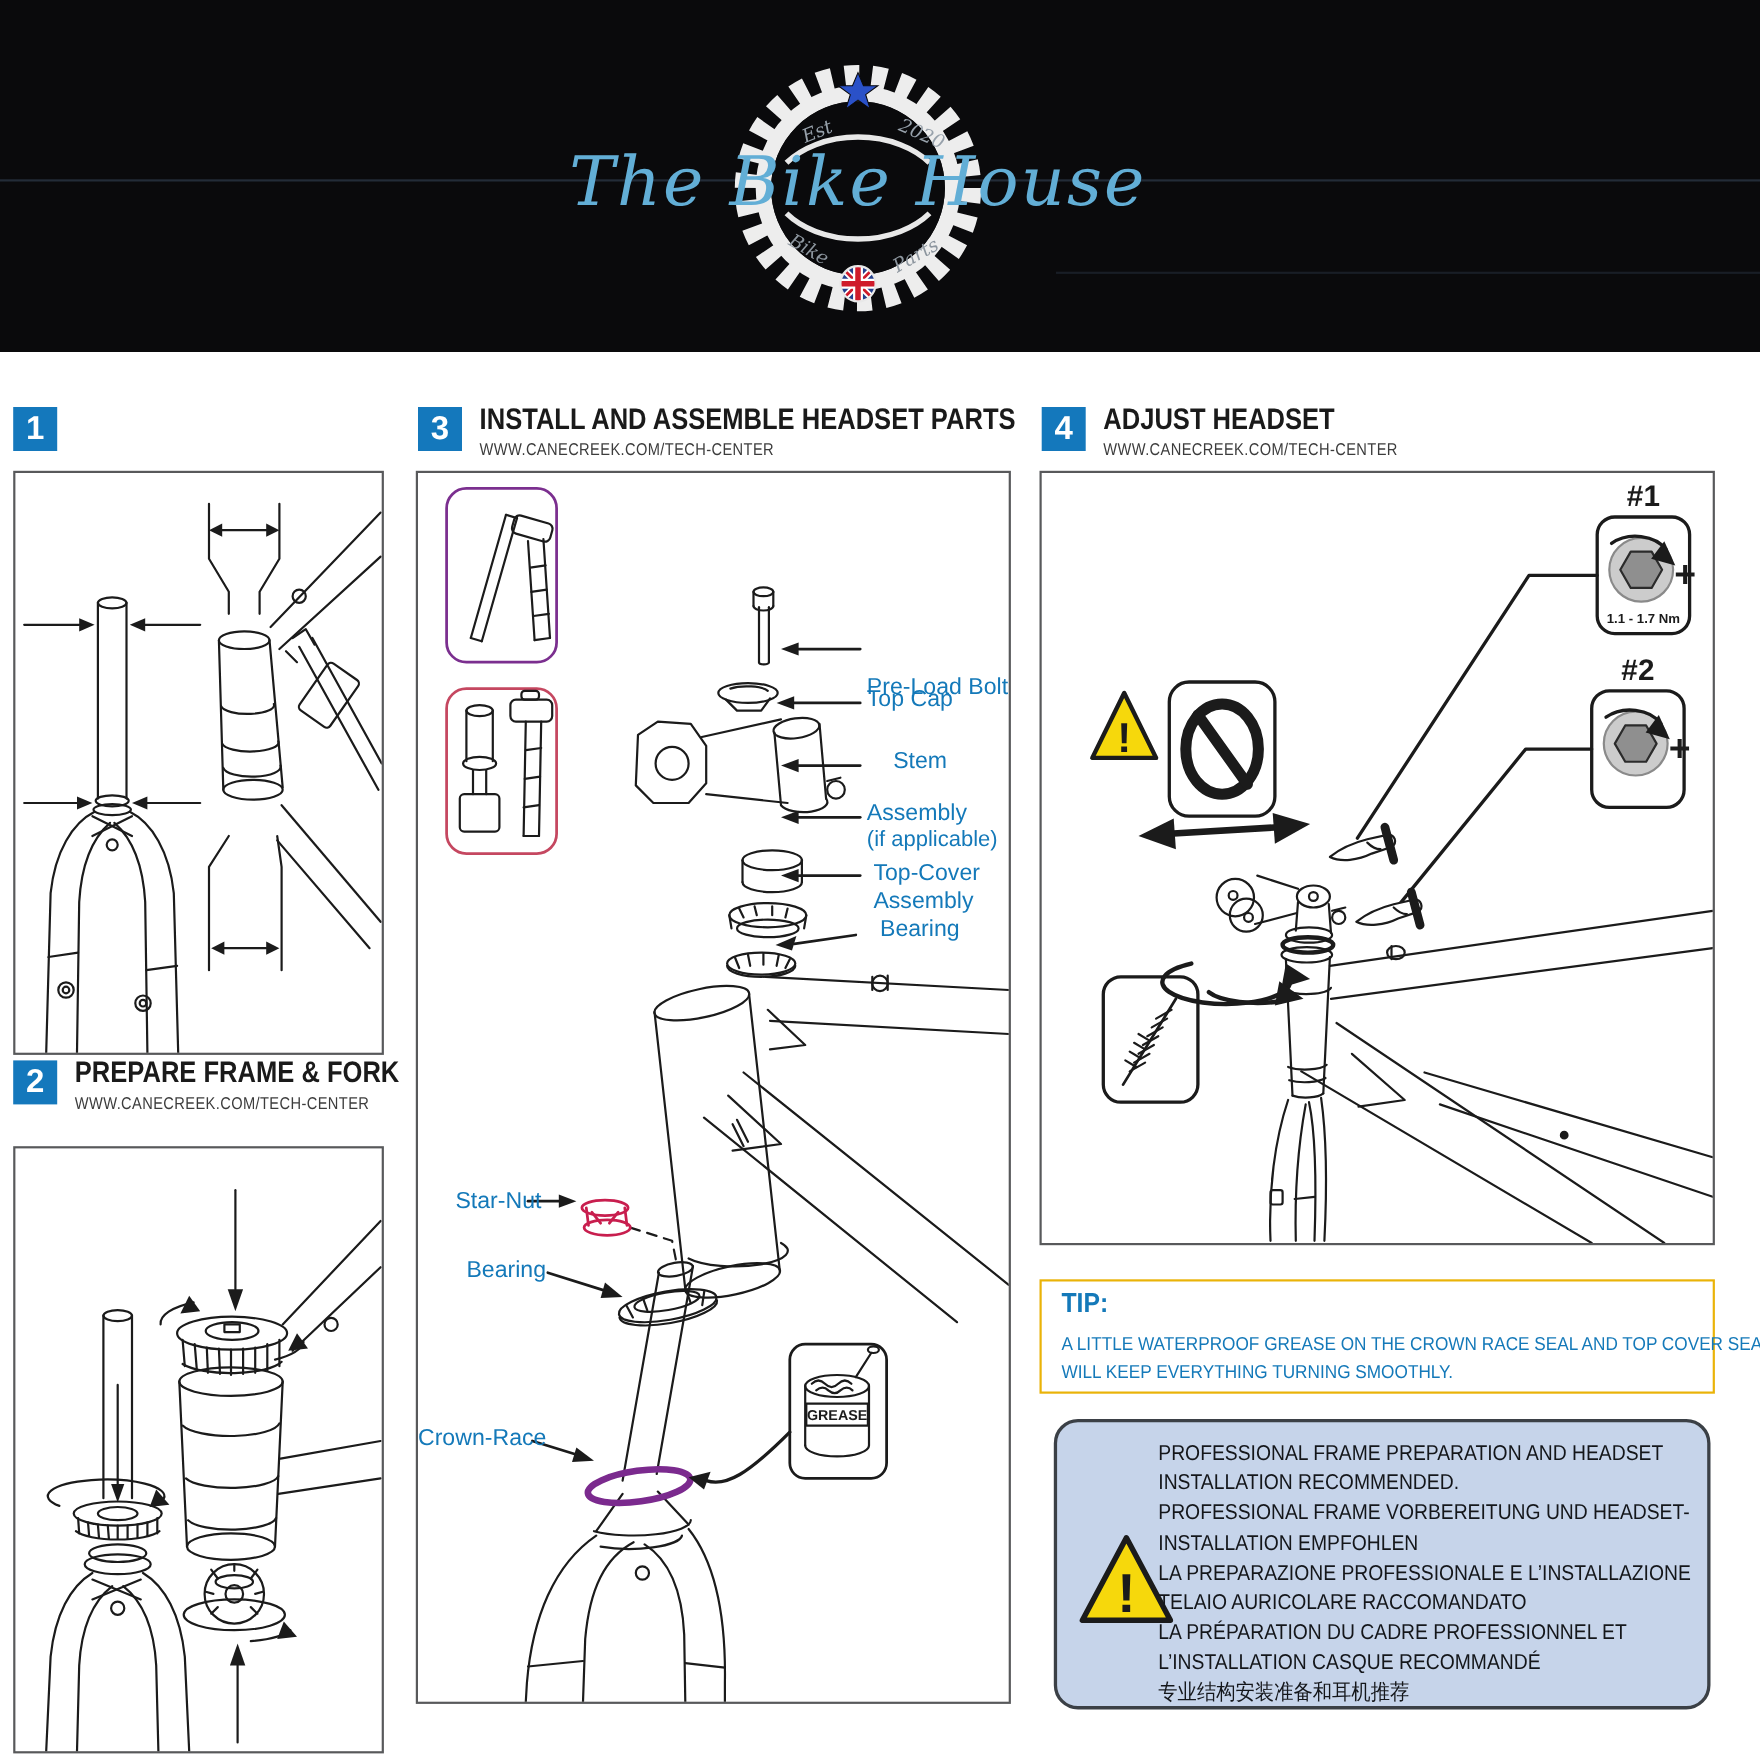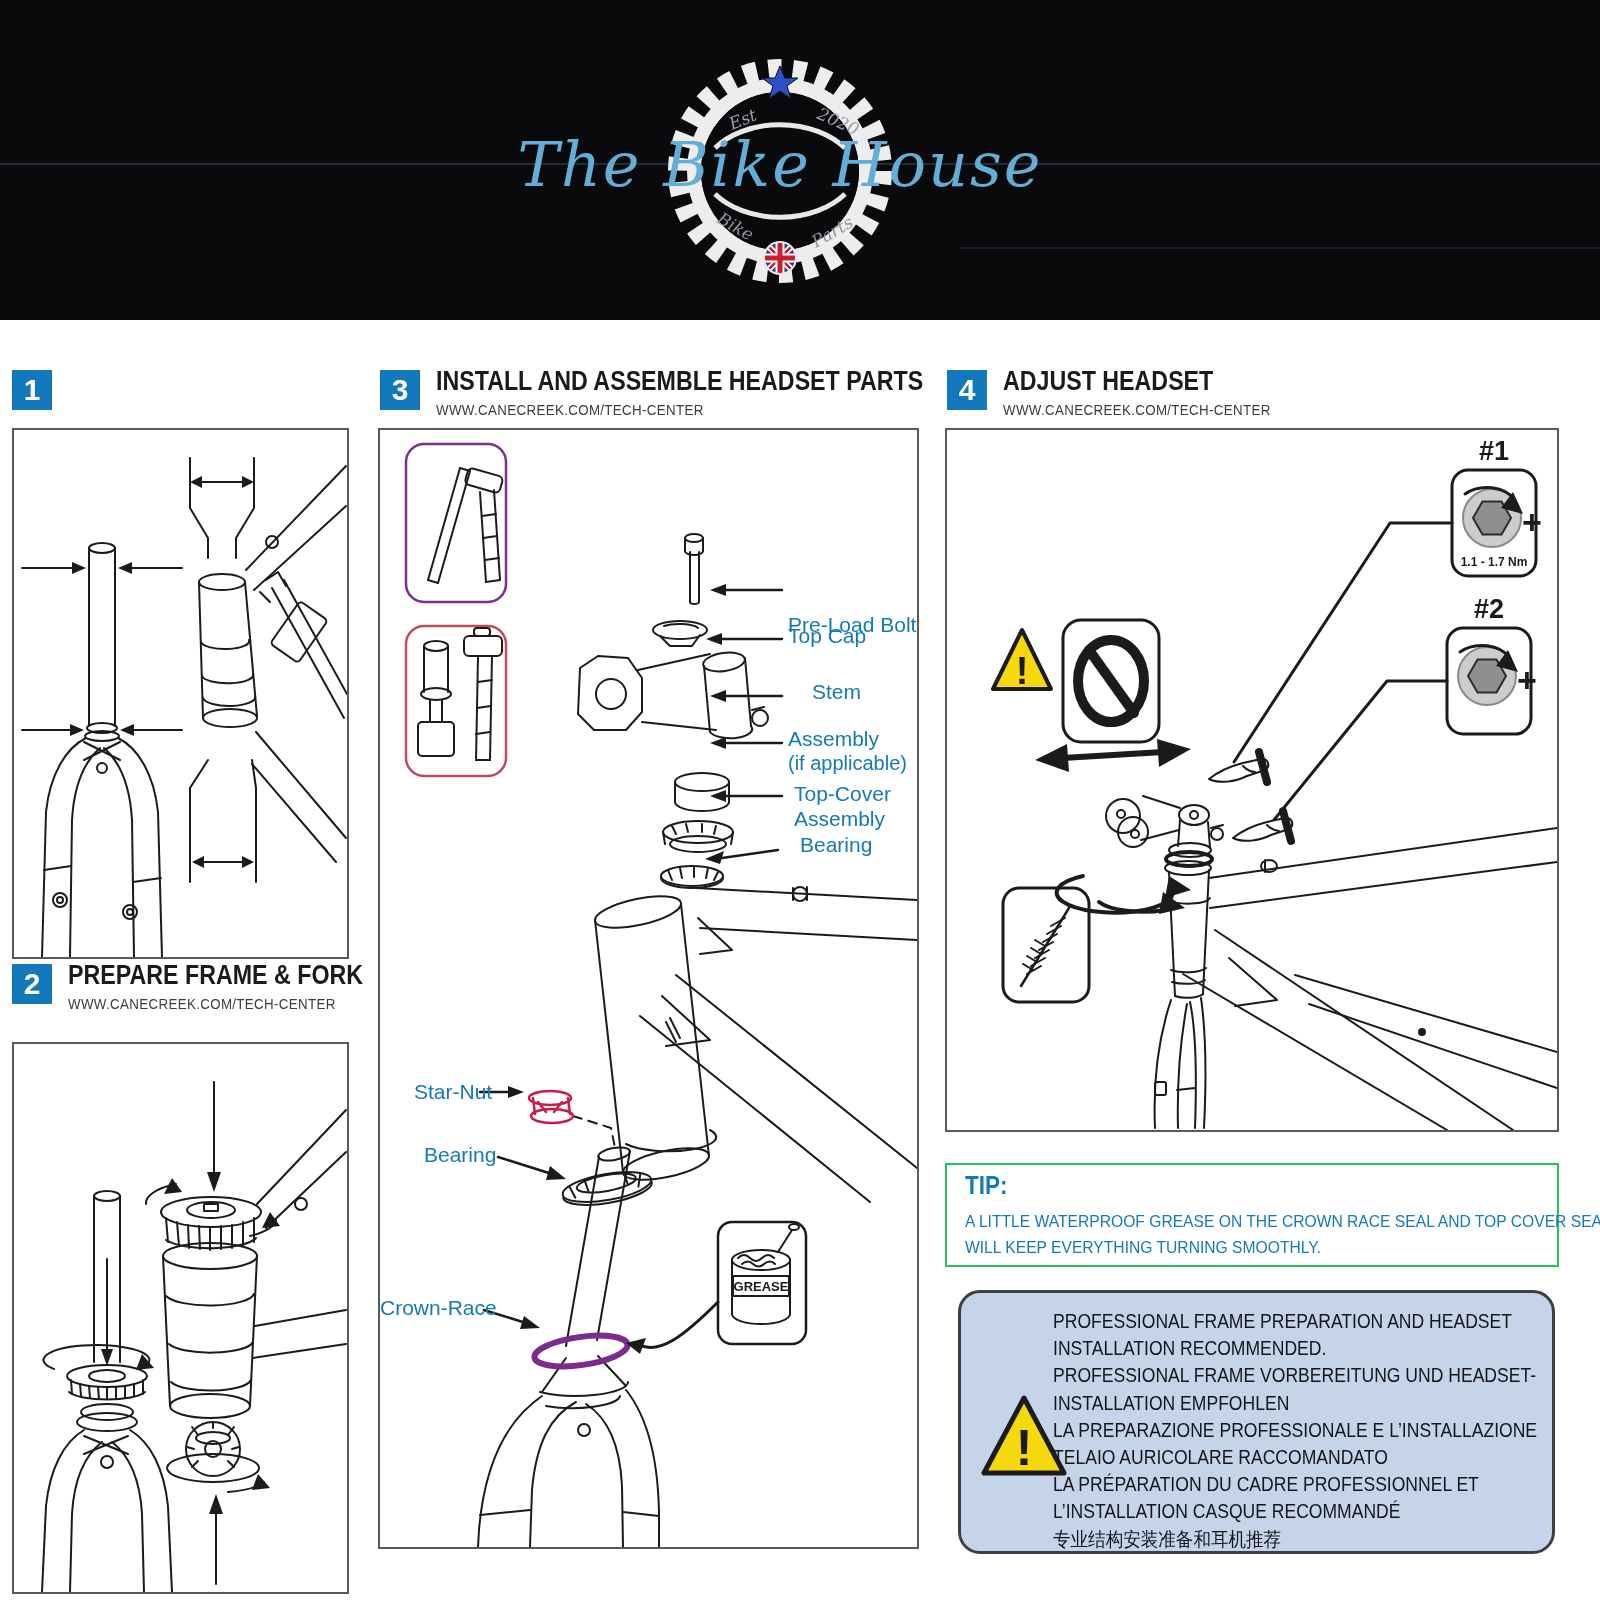--- a/index.html
+++ b/index.html
@@ -18,21 +18,21 @@
   .step-title{font-size:27px;font-weight:bold;color:#1a1a1a;}
   .step-url{font-size:15.5px;color:#3c3c3c;margin-top:4px;letter-spacing:.4px;}
   .cond{transform:scaleX(.86);transform-origin:0 0;white-space:nowrap;}
   
   .panel{position:absolute;border:2px solid #58595b;background:#fff;}
   .panel svg{position:absolute;left:0;top:0;}
   
   .lbl{position:absolute;color:#1479b9;font-size:21px;white-space:nowrap;}
   .lbl.small{font-size:20px;}
   
-  .tip-box{position:absolute;left:945px;top:1163px;width:610px;height:100px;border:2px solid #22c55e;background:#fff;}
+  .tip-box{position:absolute;left:945px;top:1163px;width:610px;height:100px;border:2px solid #eab308;background:#fff;}
   .tip-title{position:absolute;left:18px;top:6px;font-size:25px;font-weight:bold;color:#1479b9;transform:scaleX(.9);transform-origin:0 0;}
   .tip-line{position:absolute;left:18px;color:#1479b9;font-size:17px;transform:scaleX(.92);transform-origin:0 0;white-space:nowrap;}
   
   .note-box{position:absolute;left:958px;top:1290px;width:597px;height:264px;background:#c6d4ea;
       border:3px solid #3b4046;border-radius:22px;box-sizing:border-box;}
   .note-lines{position:absolute;left:92px;top:15px;}
   .note-line{font-size:19.5px;color:#14161a;line-height:27.2px;transform:scaleX(.9);transform-origin:0 0;white-space:nowrap;}
   .note-tri{position:absolute;left:18px;top:100px;}
 </style>
 </head>

